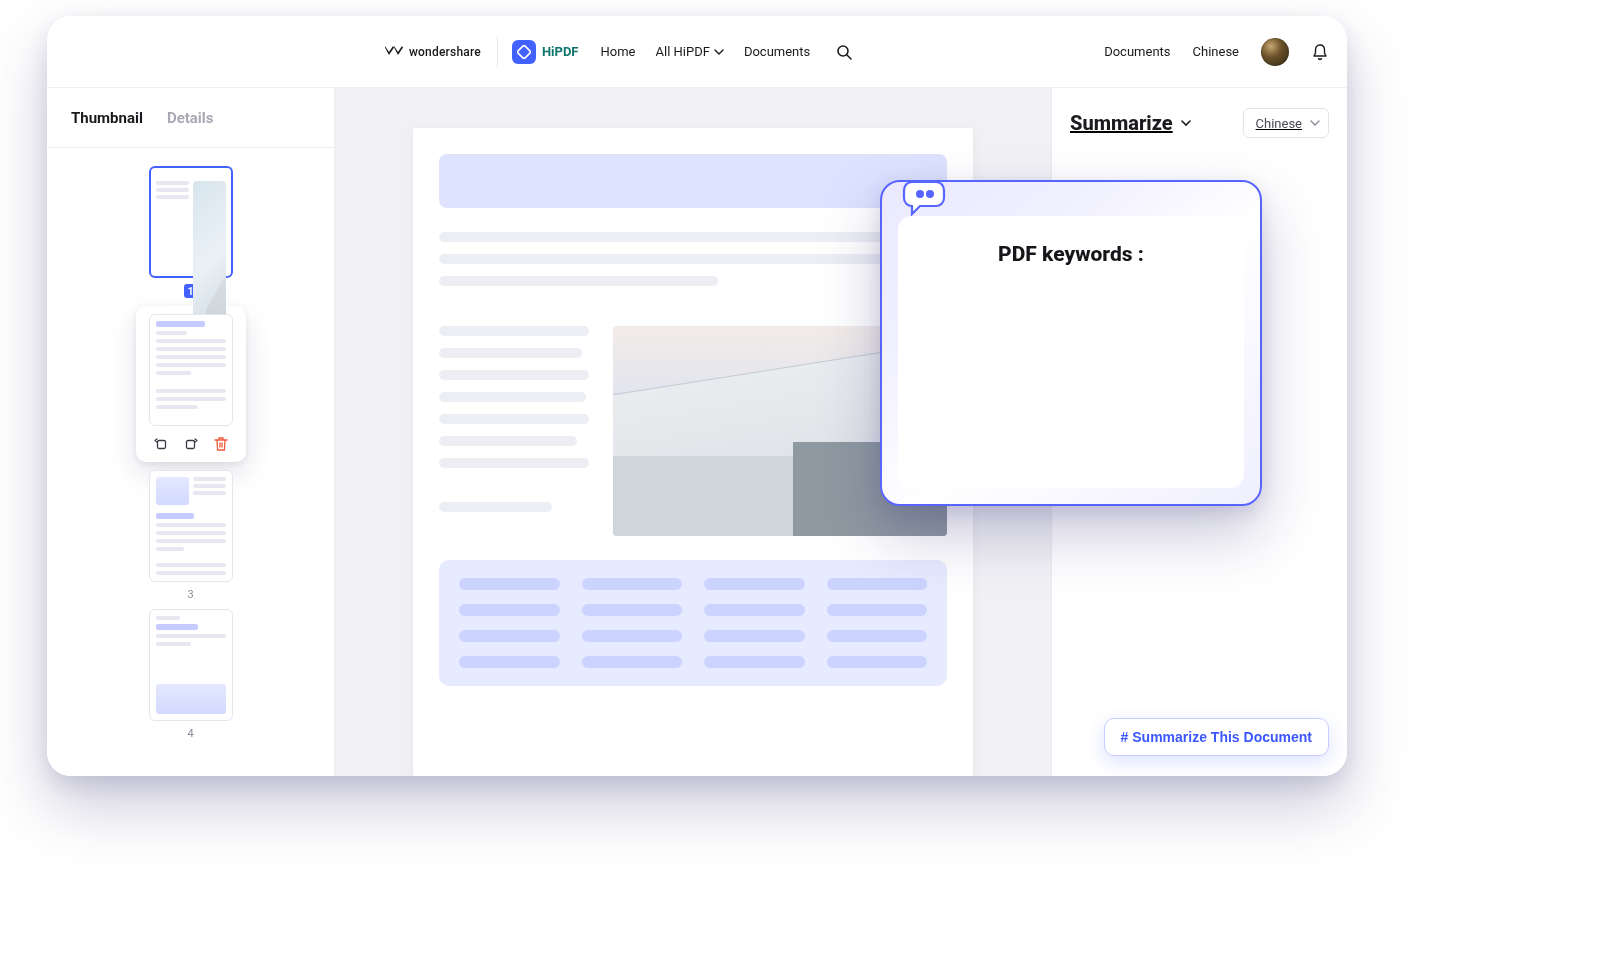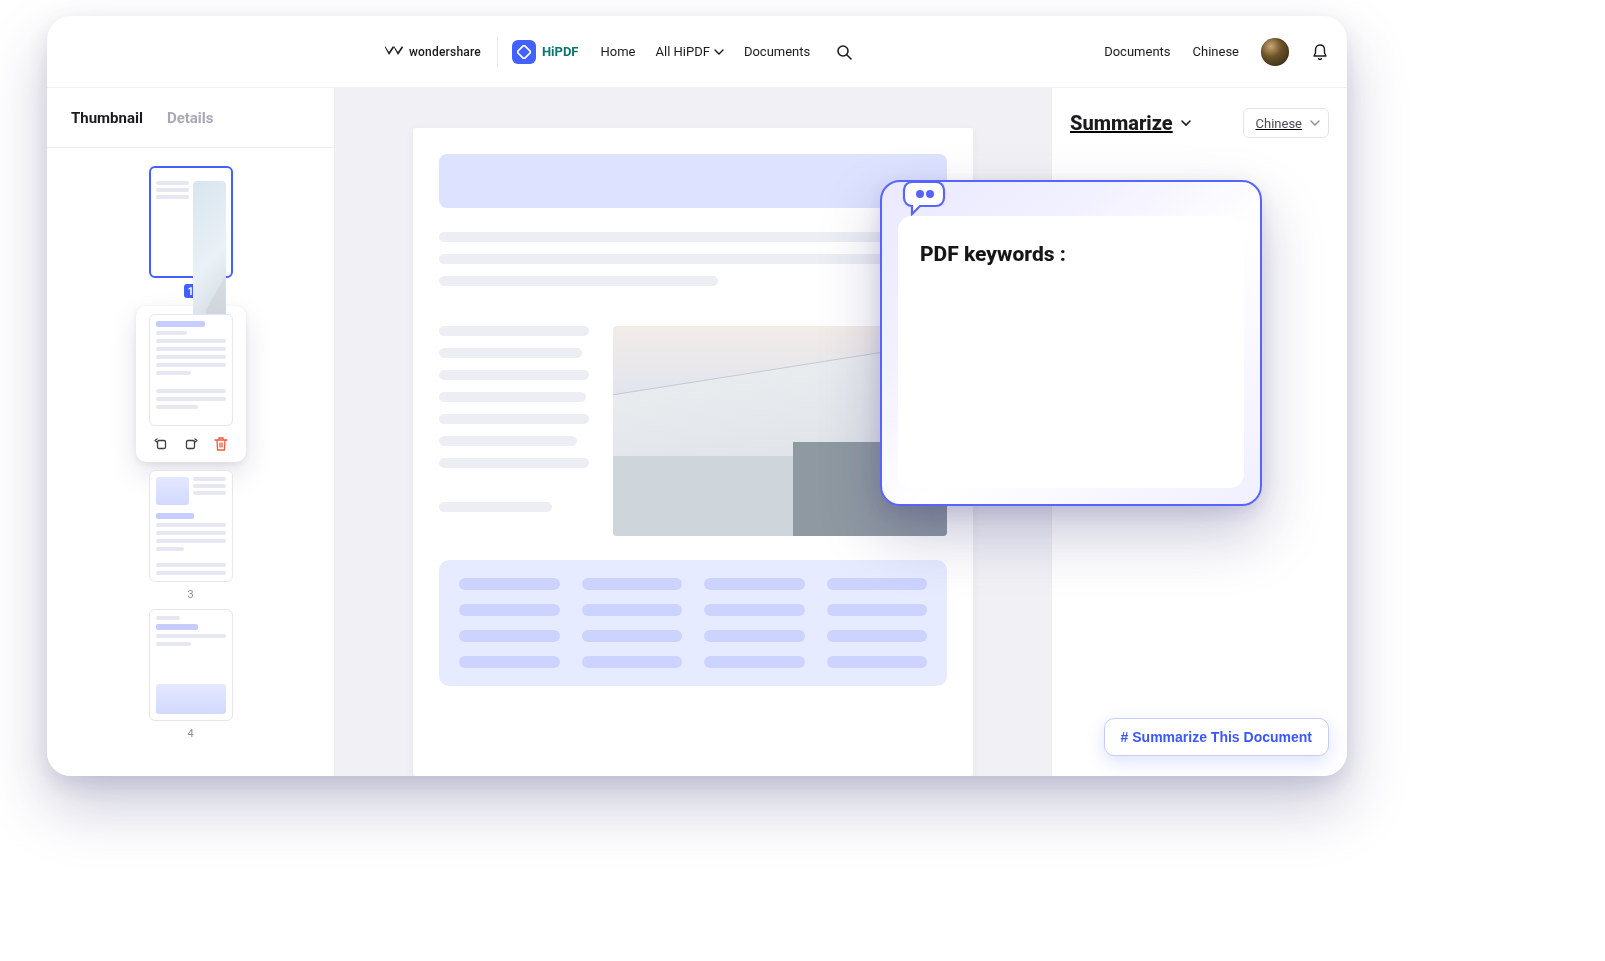--- a/index.html
+++ b/index.html
@@ -329,20 +329,21 @@
       border-radius:14px;
       padding: 26px 22px;
       display:flex;
       flex-direction:column;
       gap: 44px;
     }
     .popup-title {
       font-size: 21px;
       font-weight: 800;
       color:#16161a;
+      text-align:center;
     }
 
     svg { display:block; }
   </style>
 </head>
 <body>
 
 <div class="app-wrap">
 
   <div class="header">

